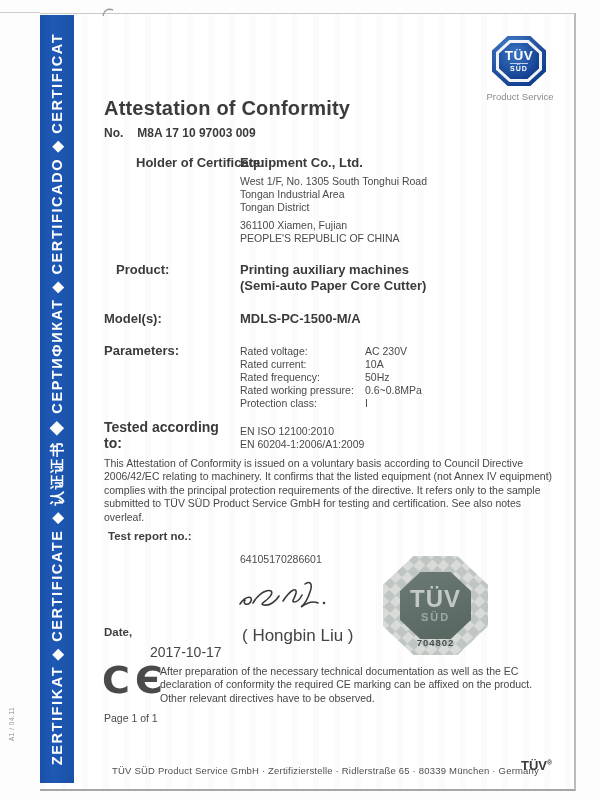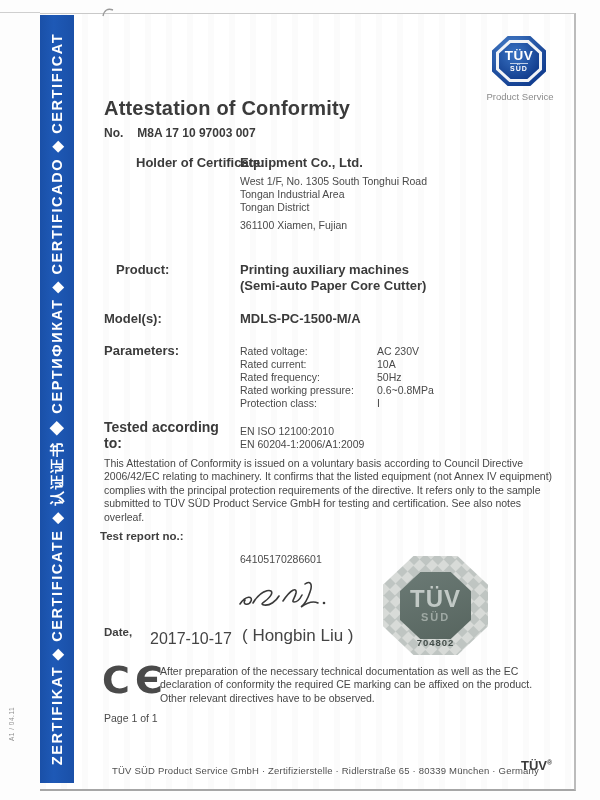--- a/index.html
+++ b/index.html
@@ -51,29 +51,29 @@
   .abs{position:absolute;}
   .title{left:104px;top:97px;font-size:20px;font-weight:bold;letter-spacing:.2px;color:#3b3b3b;}
   .no-line{left:104px;top:126px;font-size:12px;font-weight:bold;color:#3b3b3b;}
   .no-line .no-val{margin-left:14px;}
   .lbl{font-size:13px;font-weight:bold;color:#3b3b3b;}
   .val-bold{font-size:13px;font-weight:bold;color:#3b3b3b;line-height:16px;}
   .small{font-size:10.5px;color:#4a4a4a;line-height:13px;}
   .col-label{left:104px;width:134px;}
   .col-value{left:240px;}
   .addr-gap{height:5px;}
-  .param-row{display:flex;gap:12px;}
+  .param-row{display:flex;}
   .param-key{width:125px;}
   .tested-lbl{font-size:14px;}
   .statement{left:104px;top:457px;width:458px;font-size:10.5px;line-height:13.4px;color:#474747;}
   .report-lbl{font-size:11.5px;font-weight:bold;}
   
   .sig{left:236px;top:576px;}
   .date-label{left:104px;top:626px;font-size:11.5px;font-weight:bold;}
-  .date-value{left:150px;top:630px;font-size:16px;color:#444;}
+  .date-value{left:150px;top:644px;font-size:14px;color:#444;}
   .signer{left:242px;top:626px;font-size:17px;color:#444;}
   
   .stamp{left:383px;top:556px;width:105px;height:99px;overflow:hidden;}
   .stamp .checker{position:absolute;inset:-40%;
     background:conic-gradient(#bfc5c2 25%,#d8dbd8 0 50%,#bfc5c2 0 75%,#d8dbd8 0);
     background-size:17px 17px;transform:rotate(45deg);}
   .stamp .inner{position:absolute;inset:16%;
     background:linear-gradient(160deg,#6b7a75,#57655f);
     display:flex;flex-direction:column;align-items:center;justify-content:center;}
   .stamp .s1{font-weight:bold;font-size:24px;line-height:22px;color:#ccd3d0;opacity:.9;letter-spacing:1px;}
@@ -109,32 +109,33 @@
   <div class="ring oct"></div>
   <div class="core oct">
     <div class="t1">TÜV</div>
     <div class="t2">SÜD</div>
   </div>
 </div>
 <div class="logo-caption">Product Service</div>
 
 <div class="abs title">Attestation of Conformity</div>
 <div class="abs no-line">
-  <span>No.</span><span class="no-val">M8A 17 10 97003 007</span>
+  <span>No.</span><span class="no-val">M8A 17 10 97003 009</span>
 </div>
 
 <div class="abs lbl col-label" style="top:155px;margin-left:32px;">Holder of Certificate:</div>
 <div class="abs col-value" style="top:155px;">
   <div class="val-bold">Equipment Co., Ltd.</div>
   <div style="height:4px;"></div>
   <div class="small">West 1/F, No. 1305 South Tonghui Road</div>
   <div class="small">Tongan Industrial Area</div>
   <div class="small">Tongan District</div>
   <div class="addr-gap"></div>
   <div class="small">361100 Xiamen, Fujian</div>
+  <div class="small">PEOPLE'S REPUBLIC OF CHINA</div>
 </div>
 
 <div class="abs lbl col-label" style="top:262px;padding-left:12px;">Product:</div>
 <div class="abs col-value" style="top:262px;">
   <div class="val-bold">Printing auxiliary machines</div>
   <div class="val-bold">(Semi-auto Paper Core Cutter)</div>
 </div>
 
 <div class="abs lbl col-label" style="top:311px;">Model(s):</div>
 <div class="abs col-value val-bold" style="top:311px;">MDLS-PC-1500-M/A</div>
@@ -164,21 +165,21 @@
 </div>
 
 <div class="abs lbl tested-lbl col-label" style="top:419px;">Tested according to:</div>
 <div class="abs col-value" style="top:425px;">
   <div class="small">EN ISO 12100:2010</div>
   <div class="small">EN 60204-1:2006/A1:2009</div>
 </div>
 
 <div class="abs statement">This Attestation of Conformity is issued on a voluntary basis according to Council Directive 2006/42/EC relating to machinery. It confirms that the listed equipment (not Annex IV equipment) complies with the principal protection requirements of the directive. It refers only to the sample submitted to TÜV SÜD Product Service GmbH for testing and certification. See also notes overleaf.</div>
 
-<div class="abs col-label report-lbl" style="top:530px;left:100px;position:absolute;">Test report no.:</div>
+<div class="abs col-label report-lbl" style="top:530px;left:108px;position:absolute;">Test report no.:</div>
 <div class="abs col-value small" style="top:520px;margin-top:33px;">64105170286601</div>
 
 <div class="abs sig">
   <svg width="92" height="40" viewBox="0 0 92 40">
     <path d="M4 28 c6 -9 13 -8 11 -3 c-2 5 -9 4 -6 -1 M17 27 c9 -15 22 -15 18 -8 c-3 6 -13 9 -7 10 c6 1 12 -4 15 -9 M47 25 c8 -12 14 -14 13 -8 c-1 5 -5 9 -2 9 c3 0 6 -3 8 -7 M69 8 c5 -4 8 0 5 8 c-2 6 -5 12 -9 15 c7 -5 13 -6 17 -4" fill="none" stroke="#3a3a3a" stroke-width="1.6" stroke-linecap="round"></path>
     <circle cx="88" cy="27" r="1.3" fill="#3a3a3a"></circle>
   </svg>
 </div>
 <div class="abs date-label">Date,</div>
 <div class="abs date-value">2017-10-17</div>

